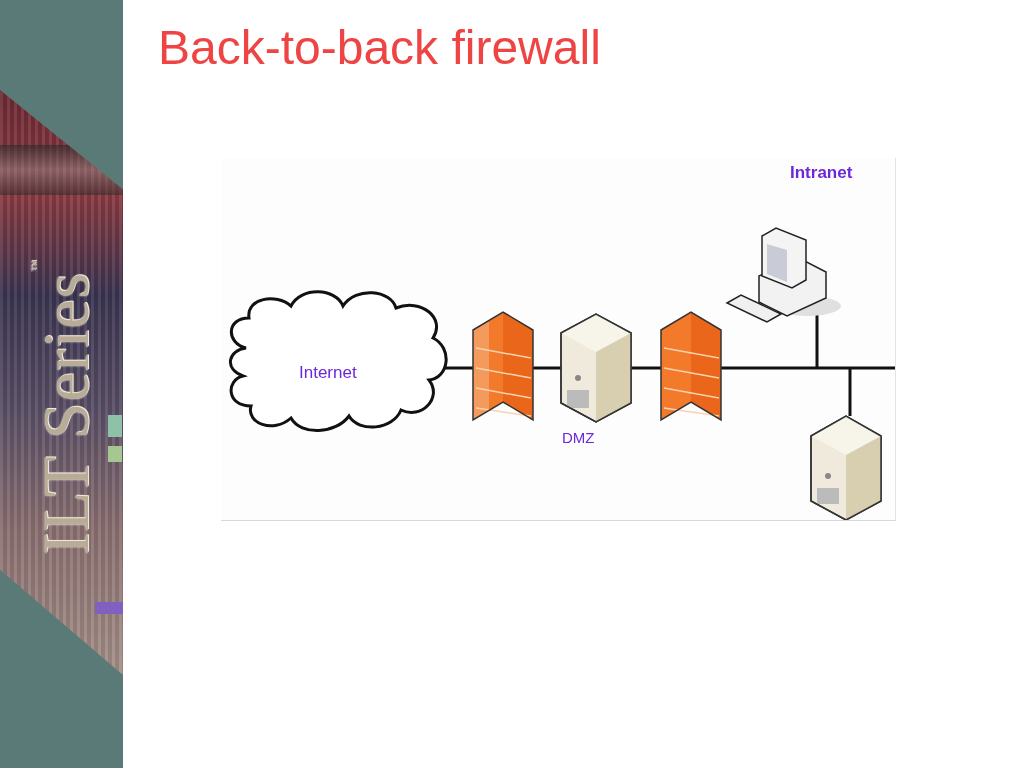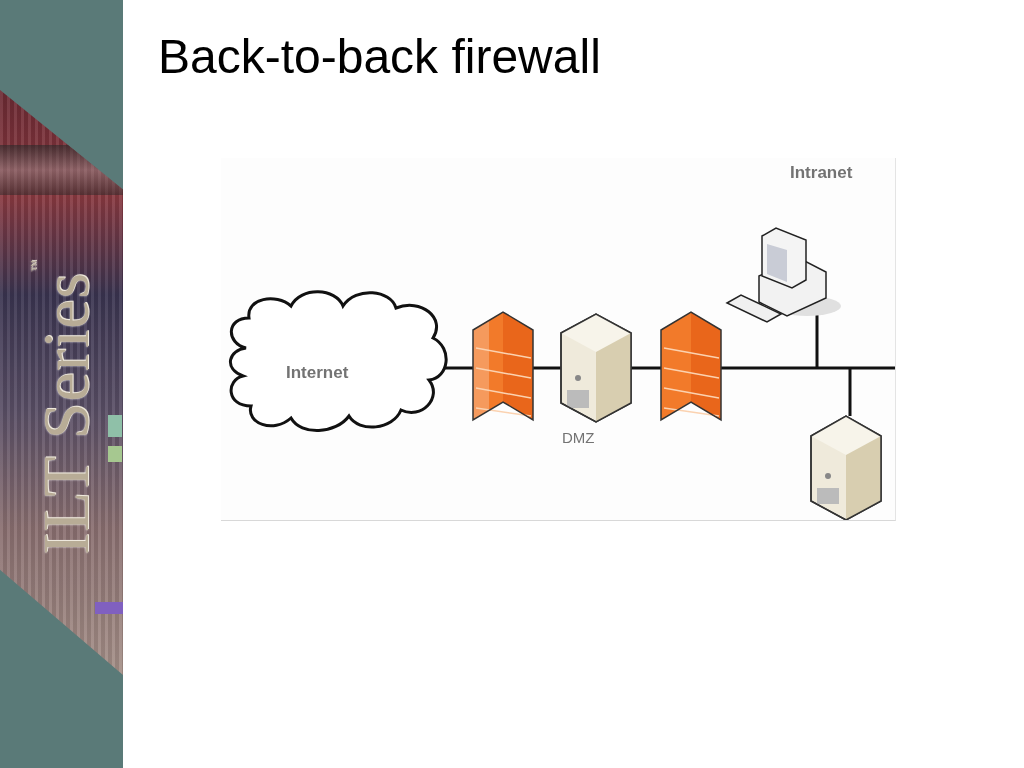--- a/index.html
+++ b/index.html
@@ -12,25 +12,25 @@
     background: repeating-linear-gradient(90deg, rgba(255,255,255,0.08) 0 3px, rgba(0,0,0,0.08) 3px 7px); }
   .banner::after { content:""; position:absolute; left:0; right:0; top:55px; height:50px;
     background: linear-gradient(180deg, rgba(40,40,40,0.6), rgba(160,160,160,0.4), rgba(40,40,40,0.5)); }
   .logo { position:absolute; left:28px; top:555px; transform-origin:0 0; transform:rotate(-90deg);
     font-family:"Liberation Serif", serif; font-size:66px; color:#b8ac96; white-space:nowrap;
     text-shadow: 0 0 2px #ffffff, 1px 1px 0 #e8e0d0; letter-spacing:1px; }
   .logo sup { font-size:12px; vertical-align:top; }
   .accent1 { position:absolute; left:108px; top:415px; width:14px; height:22px; background:#8fc0a8; }
   .accent2 { position:absolute; left:108px; top:446px; width:14px; height:16px; background:#a6c890; }
   .accent3 { position:absolute; left:95px; top:602px; width:28px; height:12px; background:#8060c0; }
-  .title { position:absolute; left:158px; top:29px; font-size:48px; color:#000000; }
+  .title { position:absolute; left:158px; top:20px; font-size:48px; color:#ef4444; }
   .diagram { position:absolute; left:221px; top:158px; width:674px; height:362px; background:#fdfdfd; border-bottom:1px solid #d8d8d8; border-right:1px solid #e4e4e4; }
   .diagram svg { position:absolute; left:0; top:0; }
-  .lbl { position:absolute; font-size:17px; color:#737373; }
-  .lbl-internet { left:65px; top:205px; font-weight:bold; }
+  .lbl { position:absolute; font-size:17px; color:#6d28d9; }
+  .lbl-internet { left:78px; top:205px; font-weight:normal; }
   .lbl-dmz { left:341px; top:271px; font-size:15px; }
   .lbl-intranet { left:569px; top:5px; font-weight:bold; }
 </style>
 </head>
 <body>
 
 <div class="sidebar">
   <div class="banner"></div>
   <div class="accent1"></div>
   <div class="accent2"></div>

